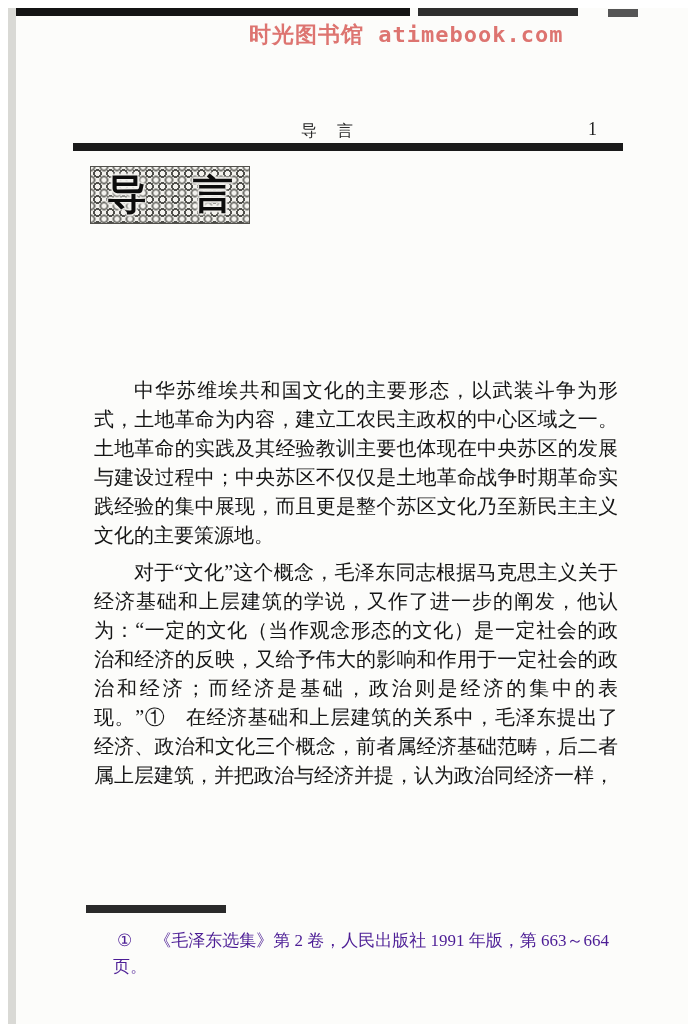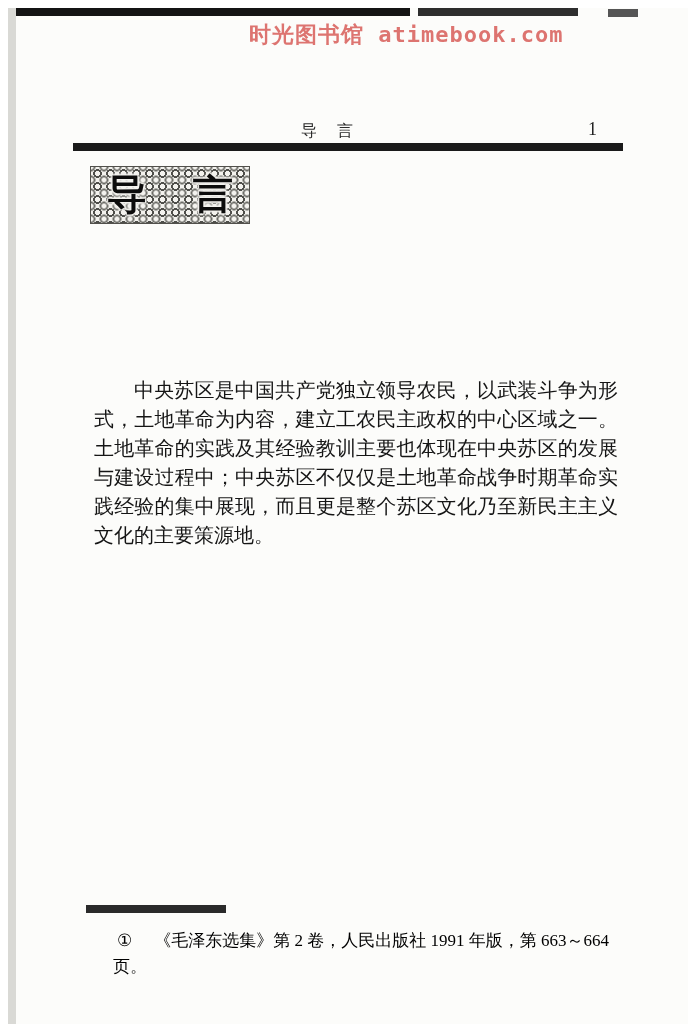--- a/index.html
+++ b/index.html
@@ -97,21 +97,21 @@
   
   .footnote-rule {
     position: absolute; left: 78px; top: 897px;
     width: 140px; height: 2px; background: #2a2a2a;
   }
   .footnote {
     position: absolute; left: 78px; top: 916px;
     width: 540px;
     font-size: 17px;
     line-height: 26px;
-    color: #000000;
+    color: #4c1d95;
     padding-left: 27px;
   }
   .footnote-marker { margin-right: 14px; }
 </style>
 </head>
 <body>
 
 <div class="page" style="background: rgb(252, 252, 250);">
 
   <div class="scan-strip-a"></div>
@@ -126,21 +126,22 @@
   <div class="running-header-page">1</div>
 
   <div class="header-rule"></div>
 
   <div class="chapter-title-box">
     <span class="chapter-title-char">导</span>
     <span class="chapter-title-char">言</span>
   </div>
 
   <div class="body-text">
-    <p>中央苏区是中国共产党独立领导农民，以武装斗争为形式，土地革命为内容，建立工农民主政权的中心区域之一。土地革命的实践及其经验教训主要也体现在中央苏区的发展与建设过程中；中央苏区不仅仅是土地革命战争时期革命实践经验的集中展现，而且更是整个苏区文化乃至新民主主义文化的主要策源地。</p>
+    <p>中华苏维埃共和国文化的主要形态，以武装斗争为形式，土地革命为内容，建立工农民主政权的中心区域之一。土地革命的实践及其经验教训主要也体现在中央苏区的发展与建设过程中；中央苏区不仅仅是土地革命战争时期革命实践经验的集中展现，而且更是整个苏区文化乃至新民主主义文化的主要策源地。</p>
+    <p>对于“文化”这个概念，毛泽东同志根据马克思主义关于经济基础和上层建筑的学说，又作了进一步的阐发，他认为：“一定的文化（当作观念形态的文化）是一定社会的政治和经济的反映，又给予伟大的影响和作用于一定社会的政治和经济；而经济是基础，政治则是经济的集中的表现。”①　在经济基础和上层建筑的关系中，毛泽东提出了经济、政治和文化三个概念，前者属经济基础范畴，后二者属上层建筑，并把政治与经济并提，认为政治同经济一样，</p>
   </div>
 
   <div class="footnote-rule"></div>
 
   <div class="footnote">
     <span class="footnote-marker">①</span><span>《毛泽东选集》第 2 卷，人民出版社 1991 年版，第 663～664 页。</span>
   </div>
 
 </div>
 

